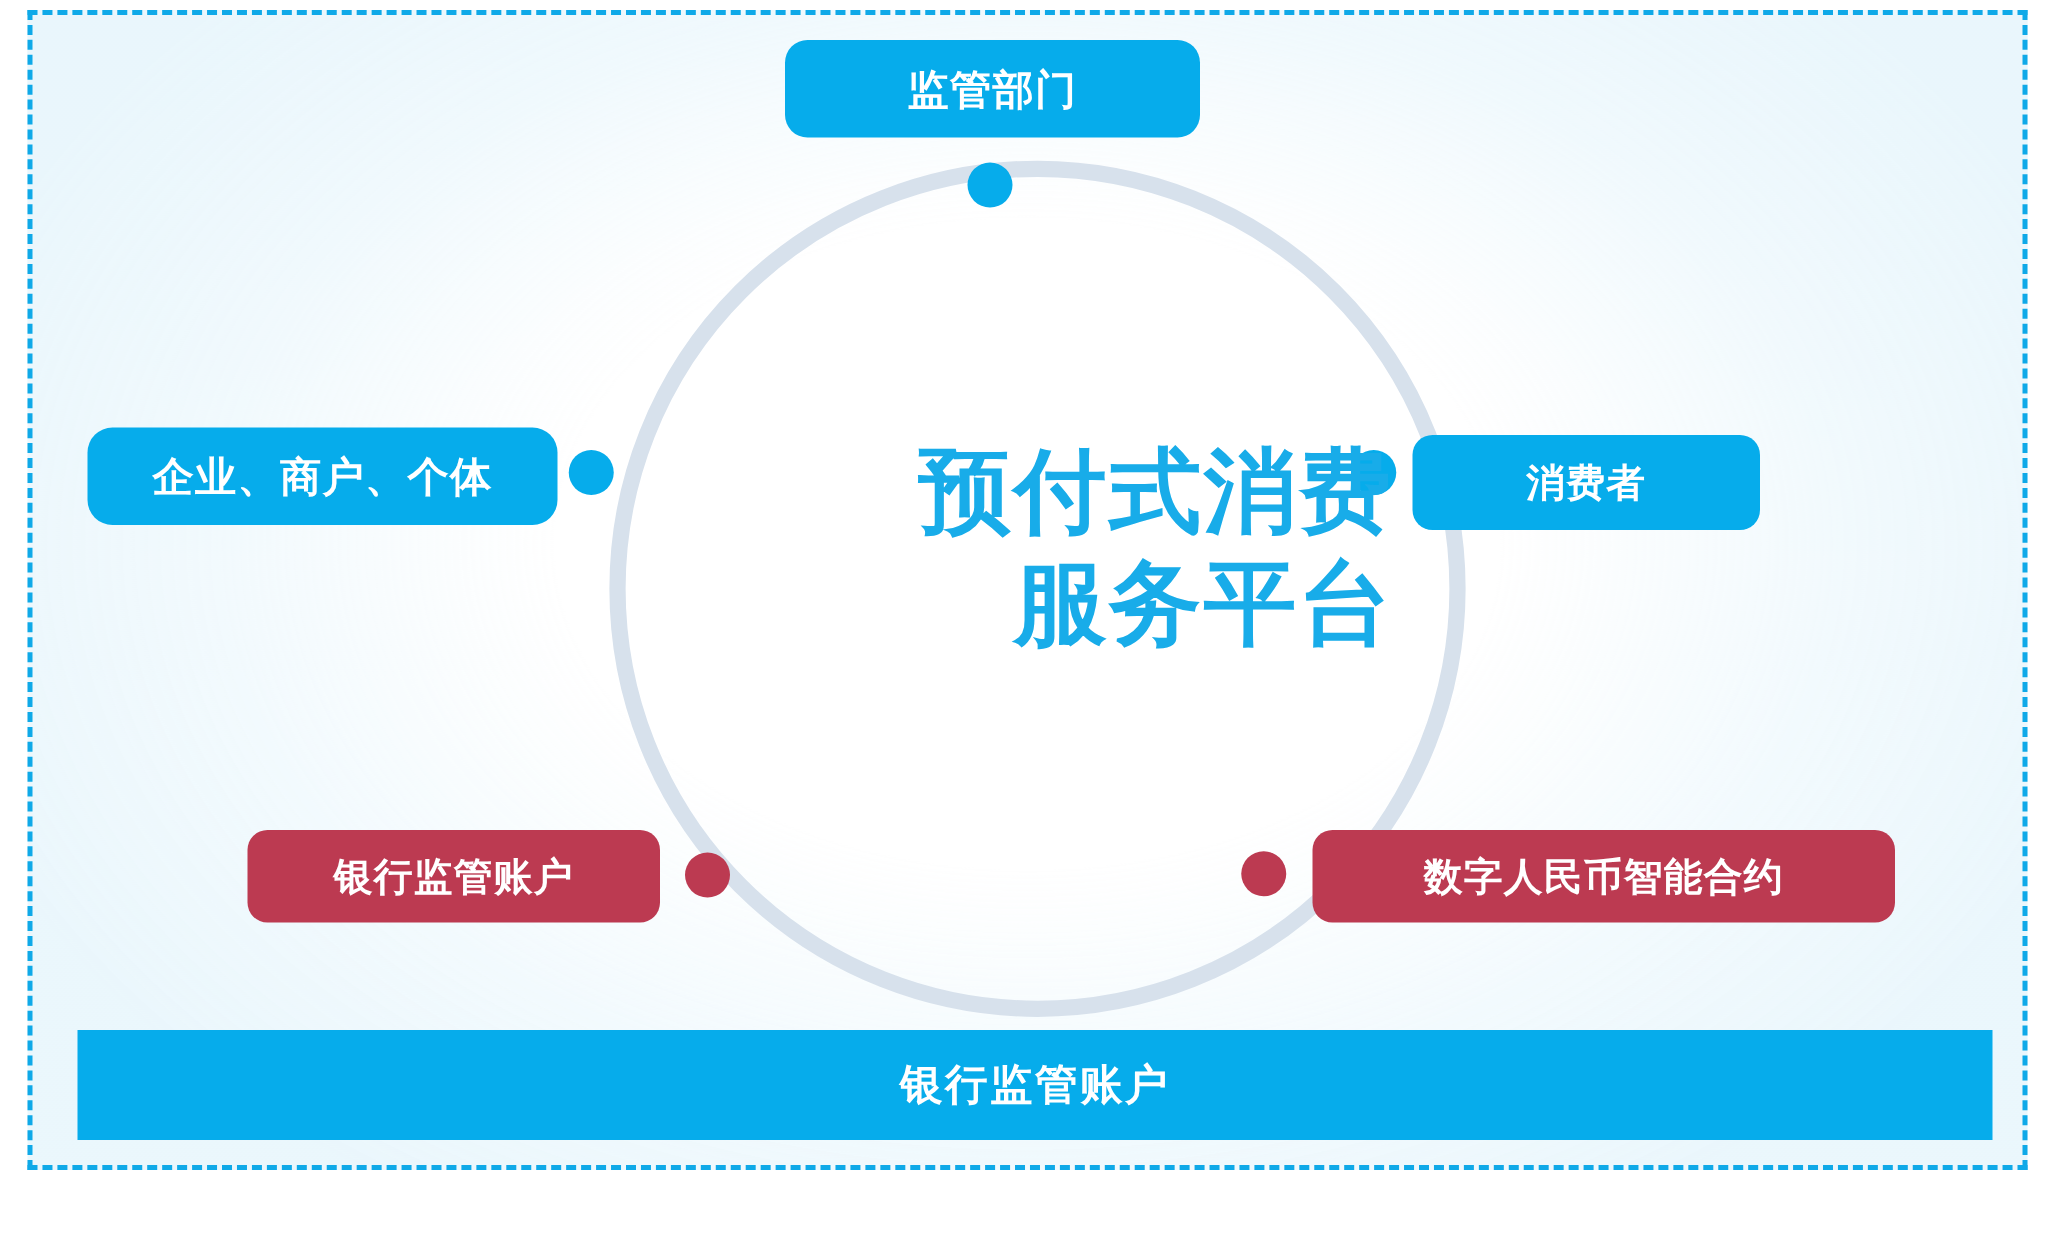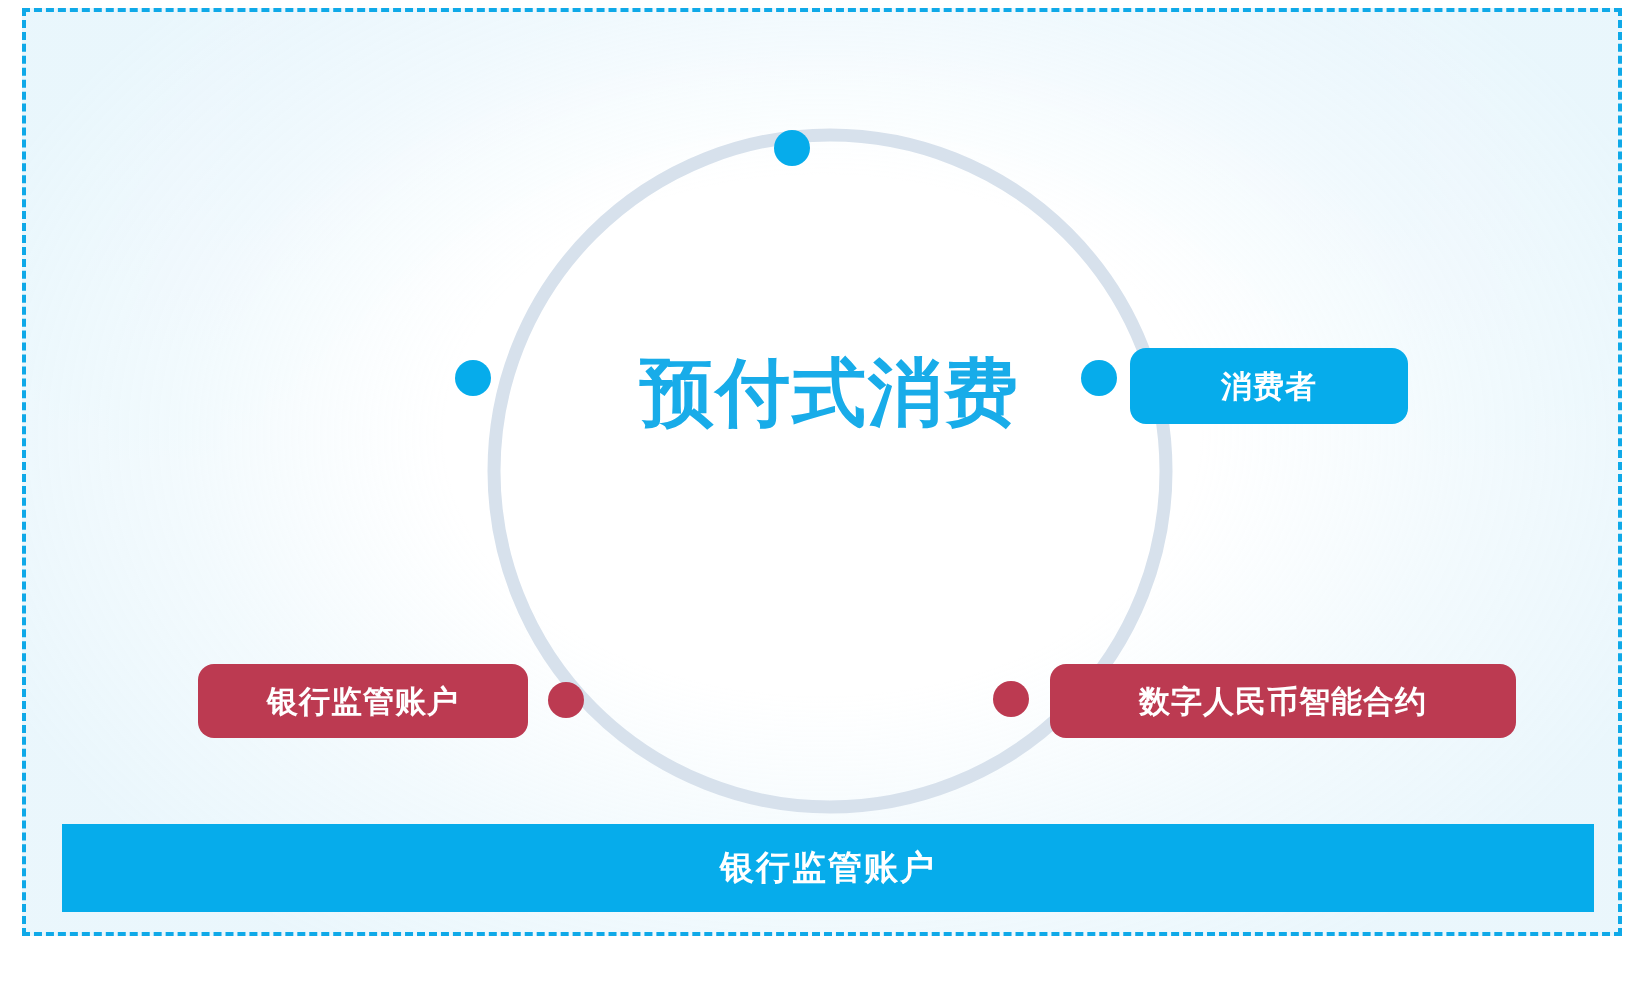--- a/index.html
+++ b/index.html
@@ -115,43 +115,46 @@
     position: absolute;
     left: 545px;  top: 348px;
     width: 570px;
     text-align: center;
     color: #18ace9;
     font-size: 74px;
     font-weight: 700;
     line-height: 1.22;
     letter-spacing: 2px;
   }
-  .center-title .ln { display: block; }
+  .center-title .ln { display: block; text-align: right; }
 </style>
 </head>
 <body>
 
 <div id="stage">
 
   <div class="frame"></div>
 
   <svg class="ring-svg" viewBox="0 0 1646 1000">
     <circle cx="830" cy="471" r="336" fill="none" stroke="#d7e1ec" stroke-width="13"></circle>
     <circle cx="792" cy="148" r="18" fill="#06aceb"></circle>
     <circle cx="473" cy="378" r="18" fill="#06aceb"></circle>
     <circle cx="1099" cy="378" r="18" fill="#06aceb"></circle>
     <circle cx="566" cy="700" r="18" fill="#bc3a51"></circle>
     <circle cx="1011" cy="699" r="18" fill="#bc3a51"></circle>
   </svg>
 
   <div class="center-title">
     <span class="ln">预付式消费</span>
+    <span class="ln">服务平台</span>
   </div>
 
+  <div class="pill blue pill-top">监管部门</div>
 
+  <div class="pill blue pill-left">企业、商户、个体</div>
 
   <div class="pill blue pill-right">消费者</div>
 
   <div class="pill red pill-br">数字人民币智能合约</div>
 
   <div class="pill red pill-bl">银行监管账户</div>
 
   <div class="bottom-bar">银行监管账户</div>
 
 </div>

